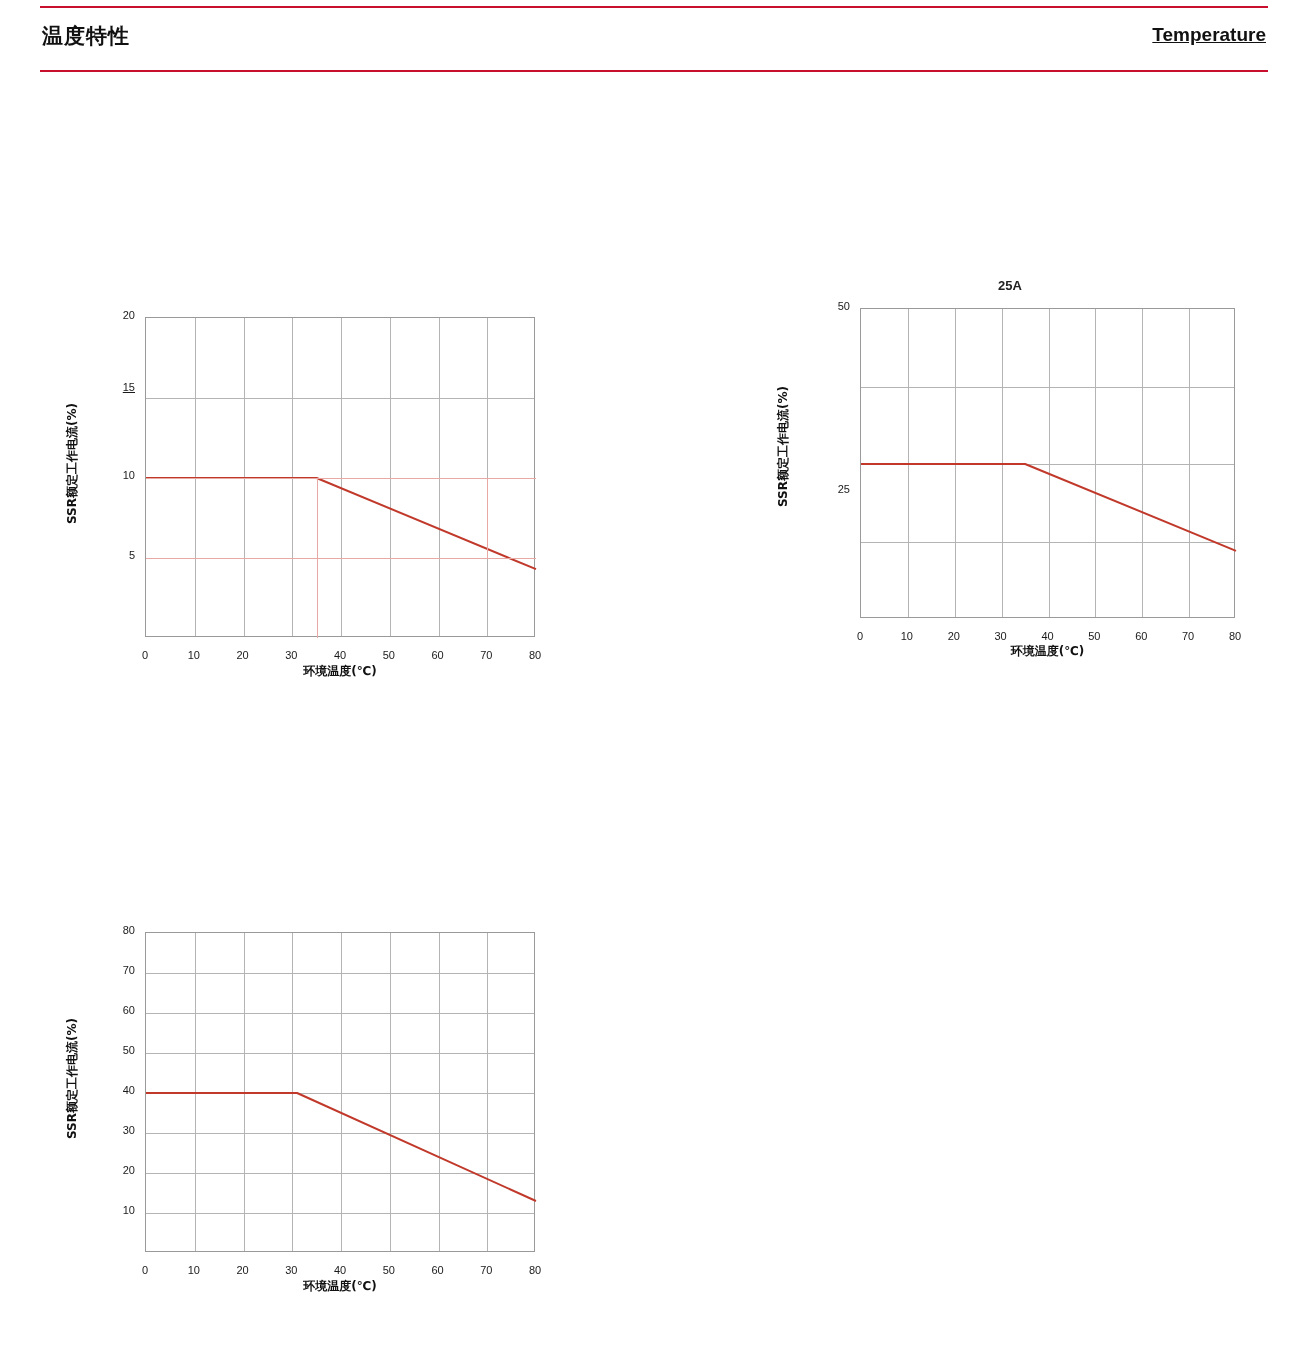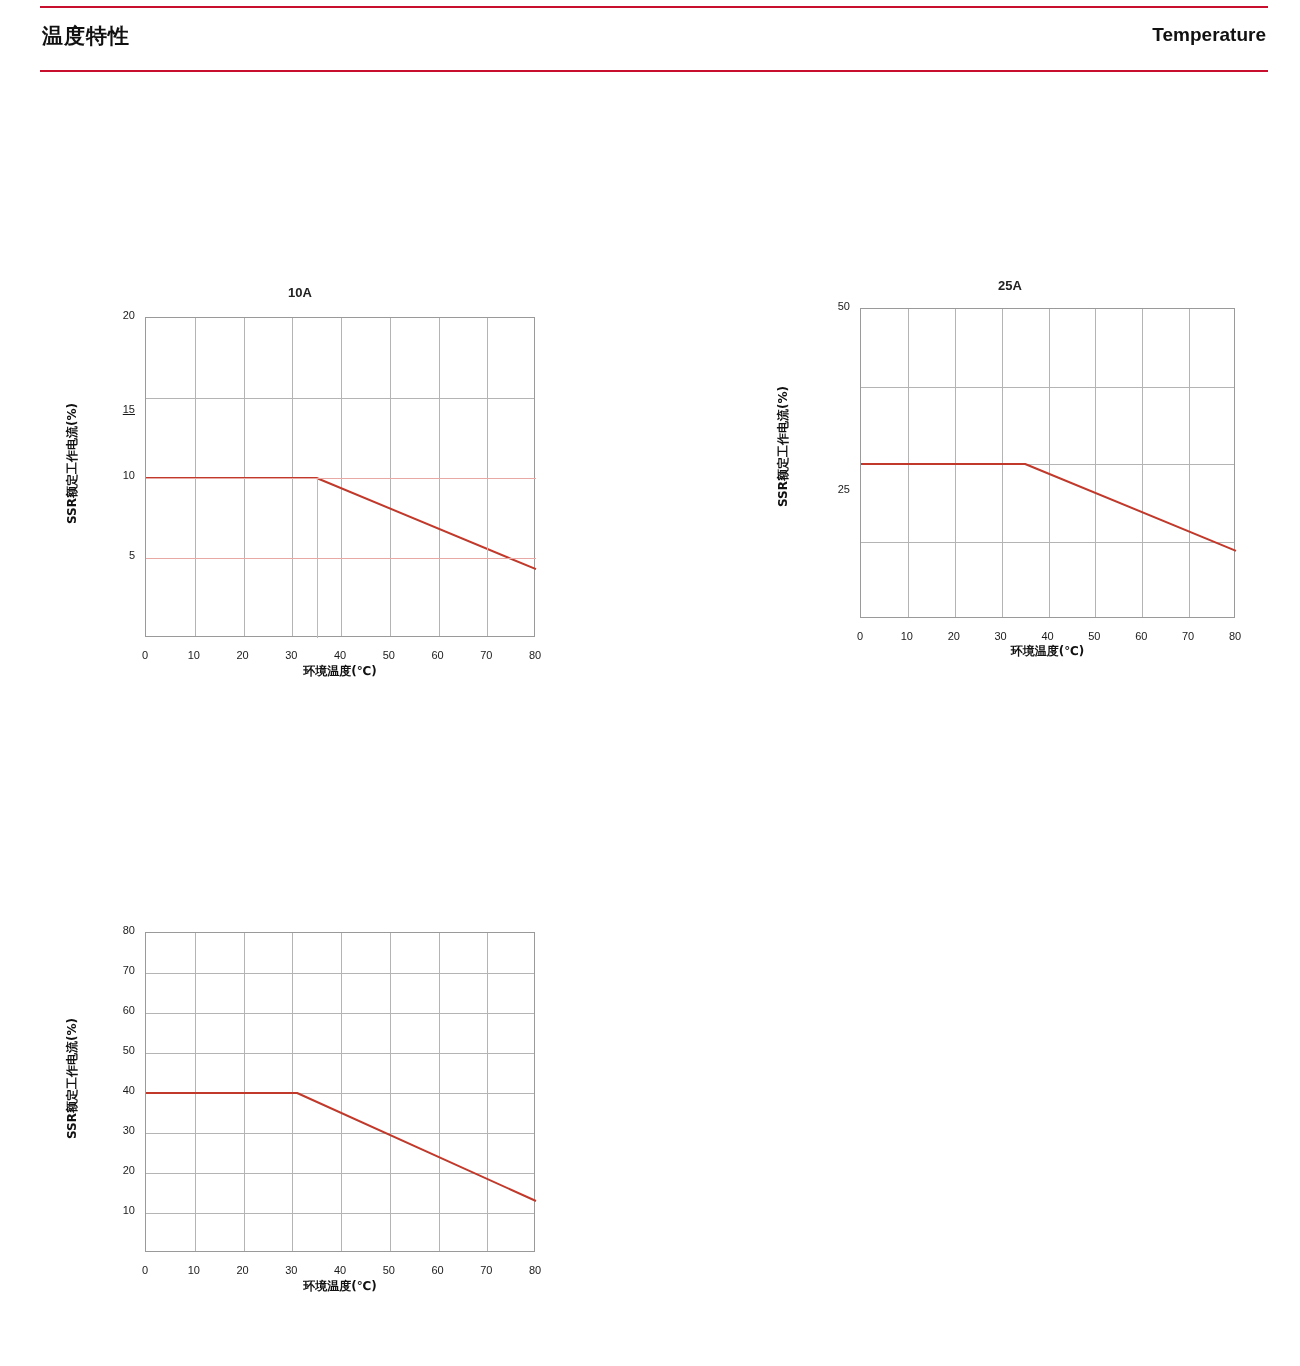--- a/index.html
+++ b/index.html
@@ -44,20 +44,21 @@
     font-family: "DejaVu Sans", "Liberation Sans", sans-serif;
   }
   .header-title-en {
     position: absolute;
     right: 38px;
     top: 24px;
     font-size: 19px;
     font-weight: 700;
     color: #111111;
     font-family: "Liberation Sans", sans-serif;
+    text-decoration: underline;
   }
 
   
   .chart-block {
     position: absolute;
   }
   .chart-title {
     position: absolute;
     top: 0;
     width: 100%;
@@ -130,21 +131,20 @@
 <body>
 
 <div class="page-header">
   <div class="header-rule top"></div>
   <div class="header-title-cn">温度特性</div>
   <div class="header-title-en">Temperature</div>
   <div class="header-rule bottom"></div>
 </div>
 
 <div class="chart-block" id="block-10a" style="left:60px; top:285px; width:480px; height:420px;">
-  <div class="chart-title">10A</div>
   <div class="axis-title-y" id="ytitle-10a" style="left: -118px; top: 170px; width: 260px; text-align: center;">SSR额定工作电流(%)</div>
   <div class="axis-title-x" id="xtitle-10a" style="left: 85px; top: 378px; width: 390px;">环境温度(℃)</div>
 <div class="plot-area" style="left: 85px; top: 32px; width: 390px; height: 320px;">
       <div class="gridline-v" style="left: 48.75px;"></div>
       <div class="gridline-v" style="left: 97.5px;"></div>
       <div class="gridline-v" style="left: 146.25px;"></div>
       <div class="gridline-v" style="left: 195px;"></div>
       <div class="gridline-v" style="left: 243.75px;"></div>
       <div class="gridline-v" style="left: 292.5px;"></div>
       <div class="gridline-v" style="left: 341.25px;"></div>
@@ -154,21 +154,21 @@
       <svg class="curve-svg" width="390" height="320">
         <polyline points="0.0,160.0 170.6,160.0 390.0,251.2" fill="none" stroke="#c0392b" stroke-width="2" stroke-linejoin="round"></polyline>
       </svg>
       <div class="tint-overlay" style="left: 0px; top: 160px; width: 390px; height: 1px; background: rgb(232, 169, 164);"></div>
       <div class="tint-overlay" style="left: 0px; top: 240px; width: 390px; height: 1px; background: rgb(232, 169, 164);"></div>
       <div class="tint-overlay" style="left: 170.625px; top: 160px; width: 1px; height: 160px; background: rgb(232, 169, 164);"></div>
       <div class="tint-overlay" style="left: 341.25px; top: 160px; width: 1px; height: 80px; background: rgb(232, 169, 164);"></div>
     </div>
     <div class="axis-label-y" style="left: 39px; top: 264px; width: 36px;">5</div>
     <div class="axis-label-y" style="left: 39px; top: 184px; width: 36px;">10</div>
-    <div class="axis-label-y" style="left: 39px; top: 118px; width: 36px; text-decoration: underline;">15</div>
+    <div class="axis-label-y" style="left: 39px; top: 96px; width: 36px; text-decoration: underline;">15</div>
     <div class="axis-label-y" style="left: 39px; top: 24px; width: 36px;">20</div>
     <div class="axis-label-x" style="left: 67px; top: 364px; width: 36px;">0</div>
     <div class="axis-label-x" style="left: 115.75px; top: 364px; width: 36px;">10</div>
     <div class="axis-label-x" style="left: 164.5px; top: 364px; width: 36px;">20</div>
     <div class="axis-label-x" style="left: 213.25px; top: 364px; width: 36px;">30</div>
     <div class="axis-label-x" style="left: 262px; top: 364px; width: 36px;">40</div>
     <div class="axis-label-x" style="left: 310.75px; top: 364px; width: 36px;">50</div>
     <div class="axis-label-x" style="left: 359.5px; top: 364px; width: 36px;">60</div>
     <div class="axis-label-x" style="left: 408.25px; top: 364px; width: 36px;">70</div>
     <div class="axis-label-x" style="left: 457px; top: 364px; width: 36px;">80</div>

